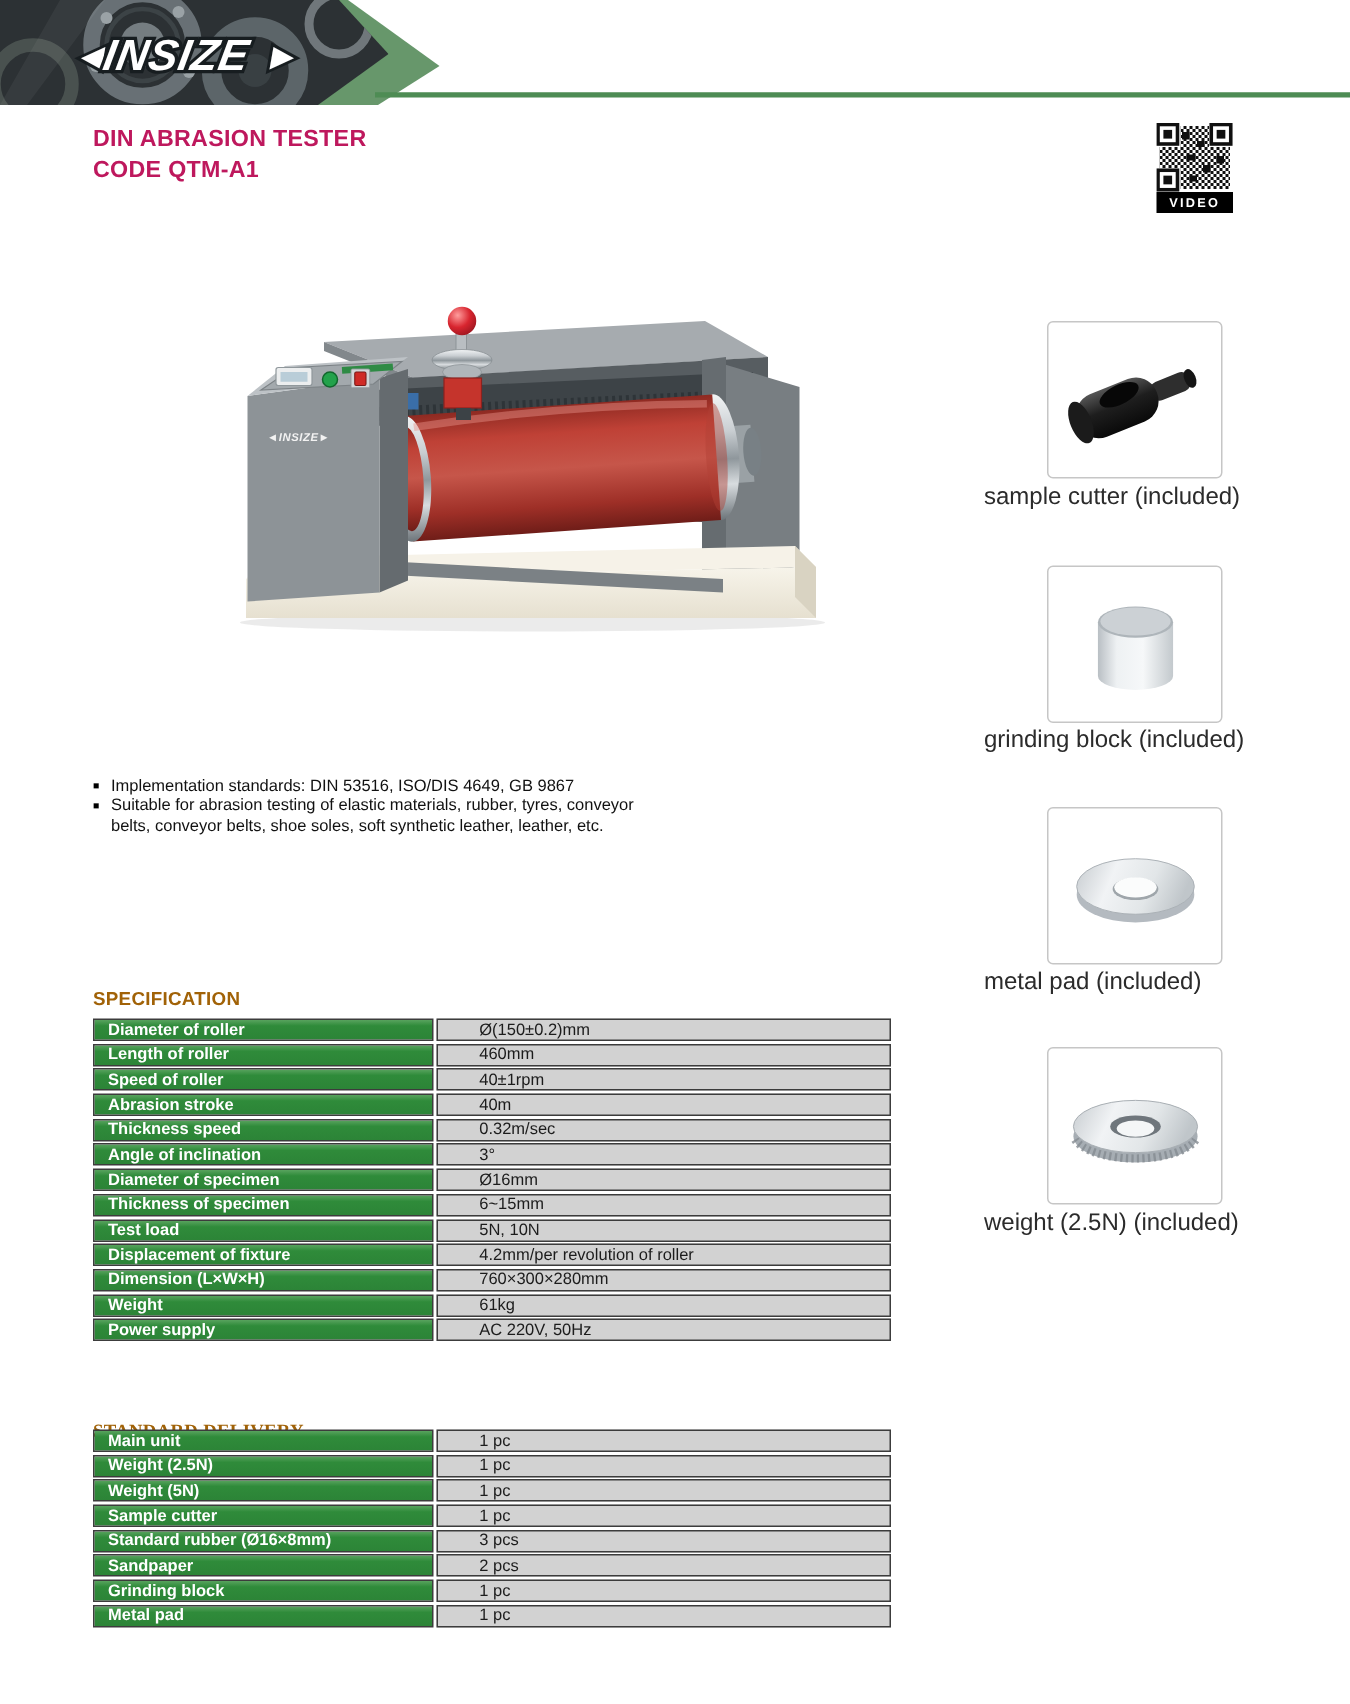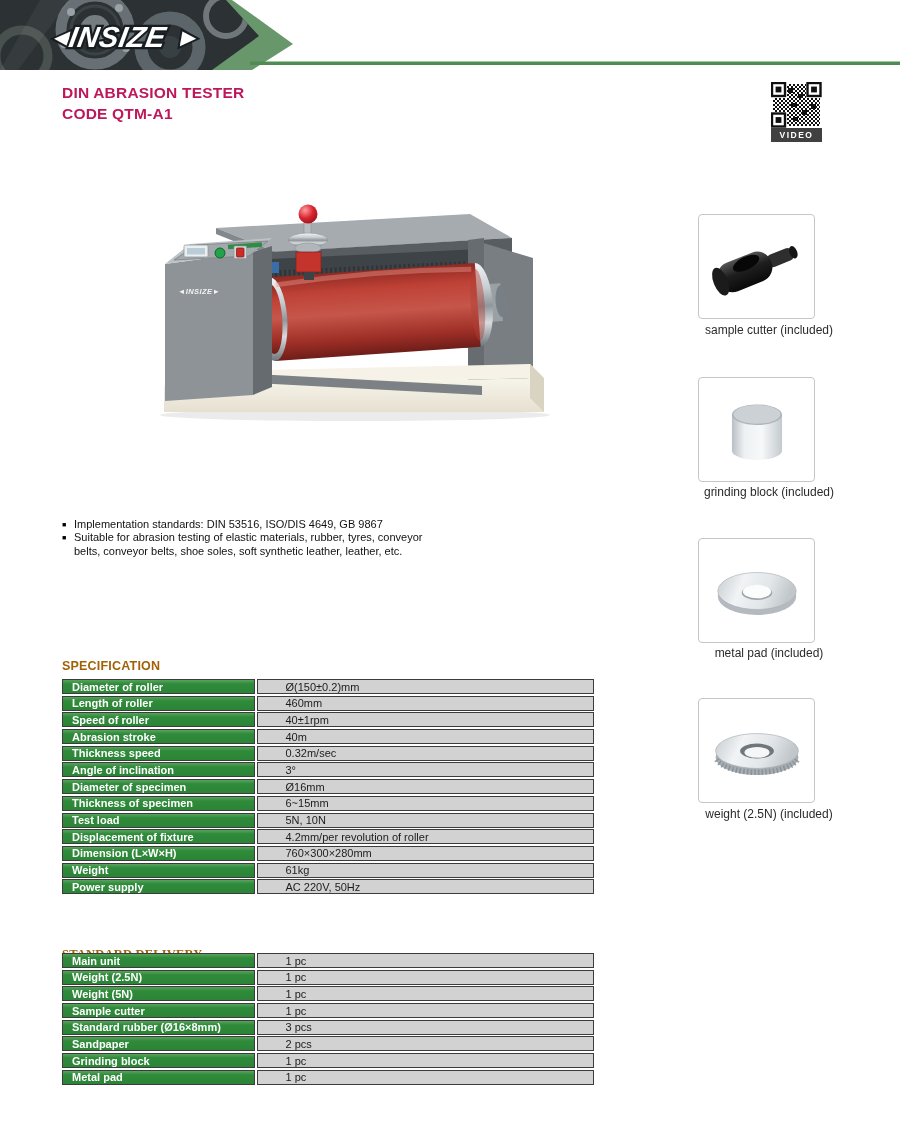--- a/index.html
+++ b/index.html
@@ -6,47 +6,47 @@
   .page{position:relative;width:900px;height:1136px;background:#ffffff;overflow:hidden;
         font-family:"Liberation Sans",sans-serif;color:#1a1a1a;}
   
   .header-svg{position:absolute;left:0;top:0;}
   
   .title{position:absolute;left:62px;top:82px;font-size:15.5px;font-weight:bold;
          line-height:21px;color:#be185d;letter-spacing:0.2px;}
   
   .qr-wrap{position:absolute;left:771px;top:82px;width:51px;}
   .qr-svg{display:block;}
-  .video-badge{margin-top:0px;width:51px;height:14px;background:#404040;color:#fff;
+  .video-badge{margin-top:0px;width:51px;height:14px;background:#000000;color:#fff;
                font-size:8.5px;font-weight:bold;letter-spacing:1.5px;
                display:flex;align-items:center;justify-content:center;}
   
   .product{position:absolute;left:150px;top:202px;}
   
   .bullets{position:absolute;left:62px;top:518px;width:378px;font-size:11px;line-height:13.4px;color:#111;}
   .bullet{display:flex;margin:0 0 0 0;}
   .bullet .sq{flex:0 0 12px;font-size:7px;line-height:13.4px;color:#000;}
   
   .sec-head{position:absolute;left:62px;font-size:12.5px;font-weight:bold;color:#a16207;letter-spacing:0.2px;}
   
   .dtable{position:absolute;left:62px;width:532px;display:flex;flex-direction:column;gap:1.7px;}
   .trow{display:flex;gap:1.5px;height:15px;}
-  .tlabel{box-sizing:border-box;width:193px;border:1px solid #3c3c3c;
+  .tlabel{box-sizing:border-box;width:227px;border:1px solid #3c3c3c;
           background:linear-gradient(180deg,#58a35e 0%,#2f8b3a 30%,#2c8437 100%);
           color:#ffffff;font-weight:bold;font-size:11px;display:flex;align-items:center;
           padding-left:9px;white-space:nowrap;}
   .tvalue{box-sizing:border-box;flex:1;border:1px solid #3c3c3c;background:#d2d2d2;
           color:#1c1c1c;font-size:11px;display:flex;align-items:center;
           padding-left:28px;white-space:nowrap;}
   
   .figure-box{position:absolute;left:698px;width:117px;height:105px;box-sizing:border-box;
               border:1px solid #c6c6c6;border-radius:4px;background:#fff;
               display:flex;align-items:center;justify-content:center;}
-  .figure-caption{position:absolute;left:680px;width:178px;text-align:center;
-                  font-size:12px;color:#2b2b2b;}
+  .figure-caption{position:absolute;left:656px;width:178px;text-align:left;
+                  font-size:16px;color:#2b2b2b;}
 </style>
 </head>
 <body>
 
 <div class="page">
 
   <svg class="header-svg" width="900" height="70">
     <defs>
       <clipPath id="photoClip">
           <polygon points="0,0 226,0 259,36 212,70 0,70"></polygon>

